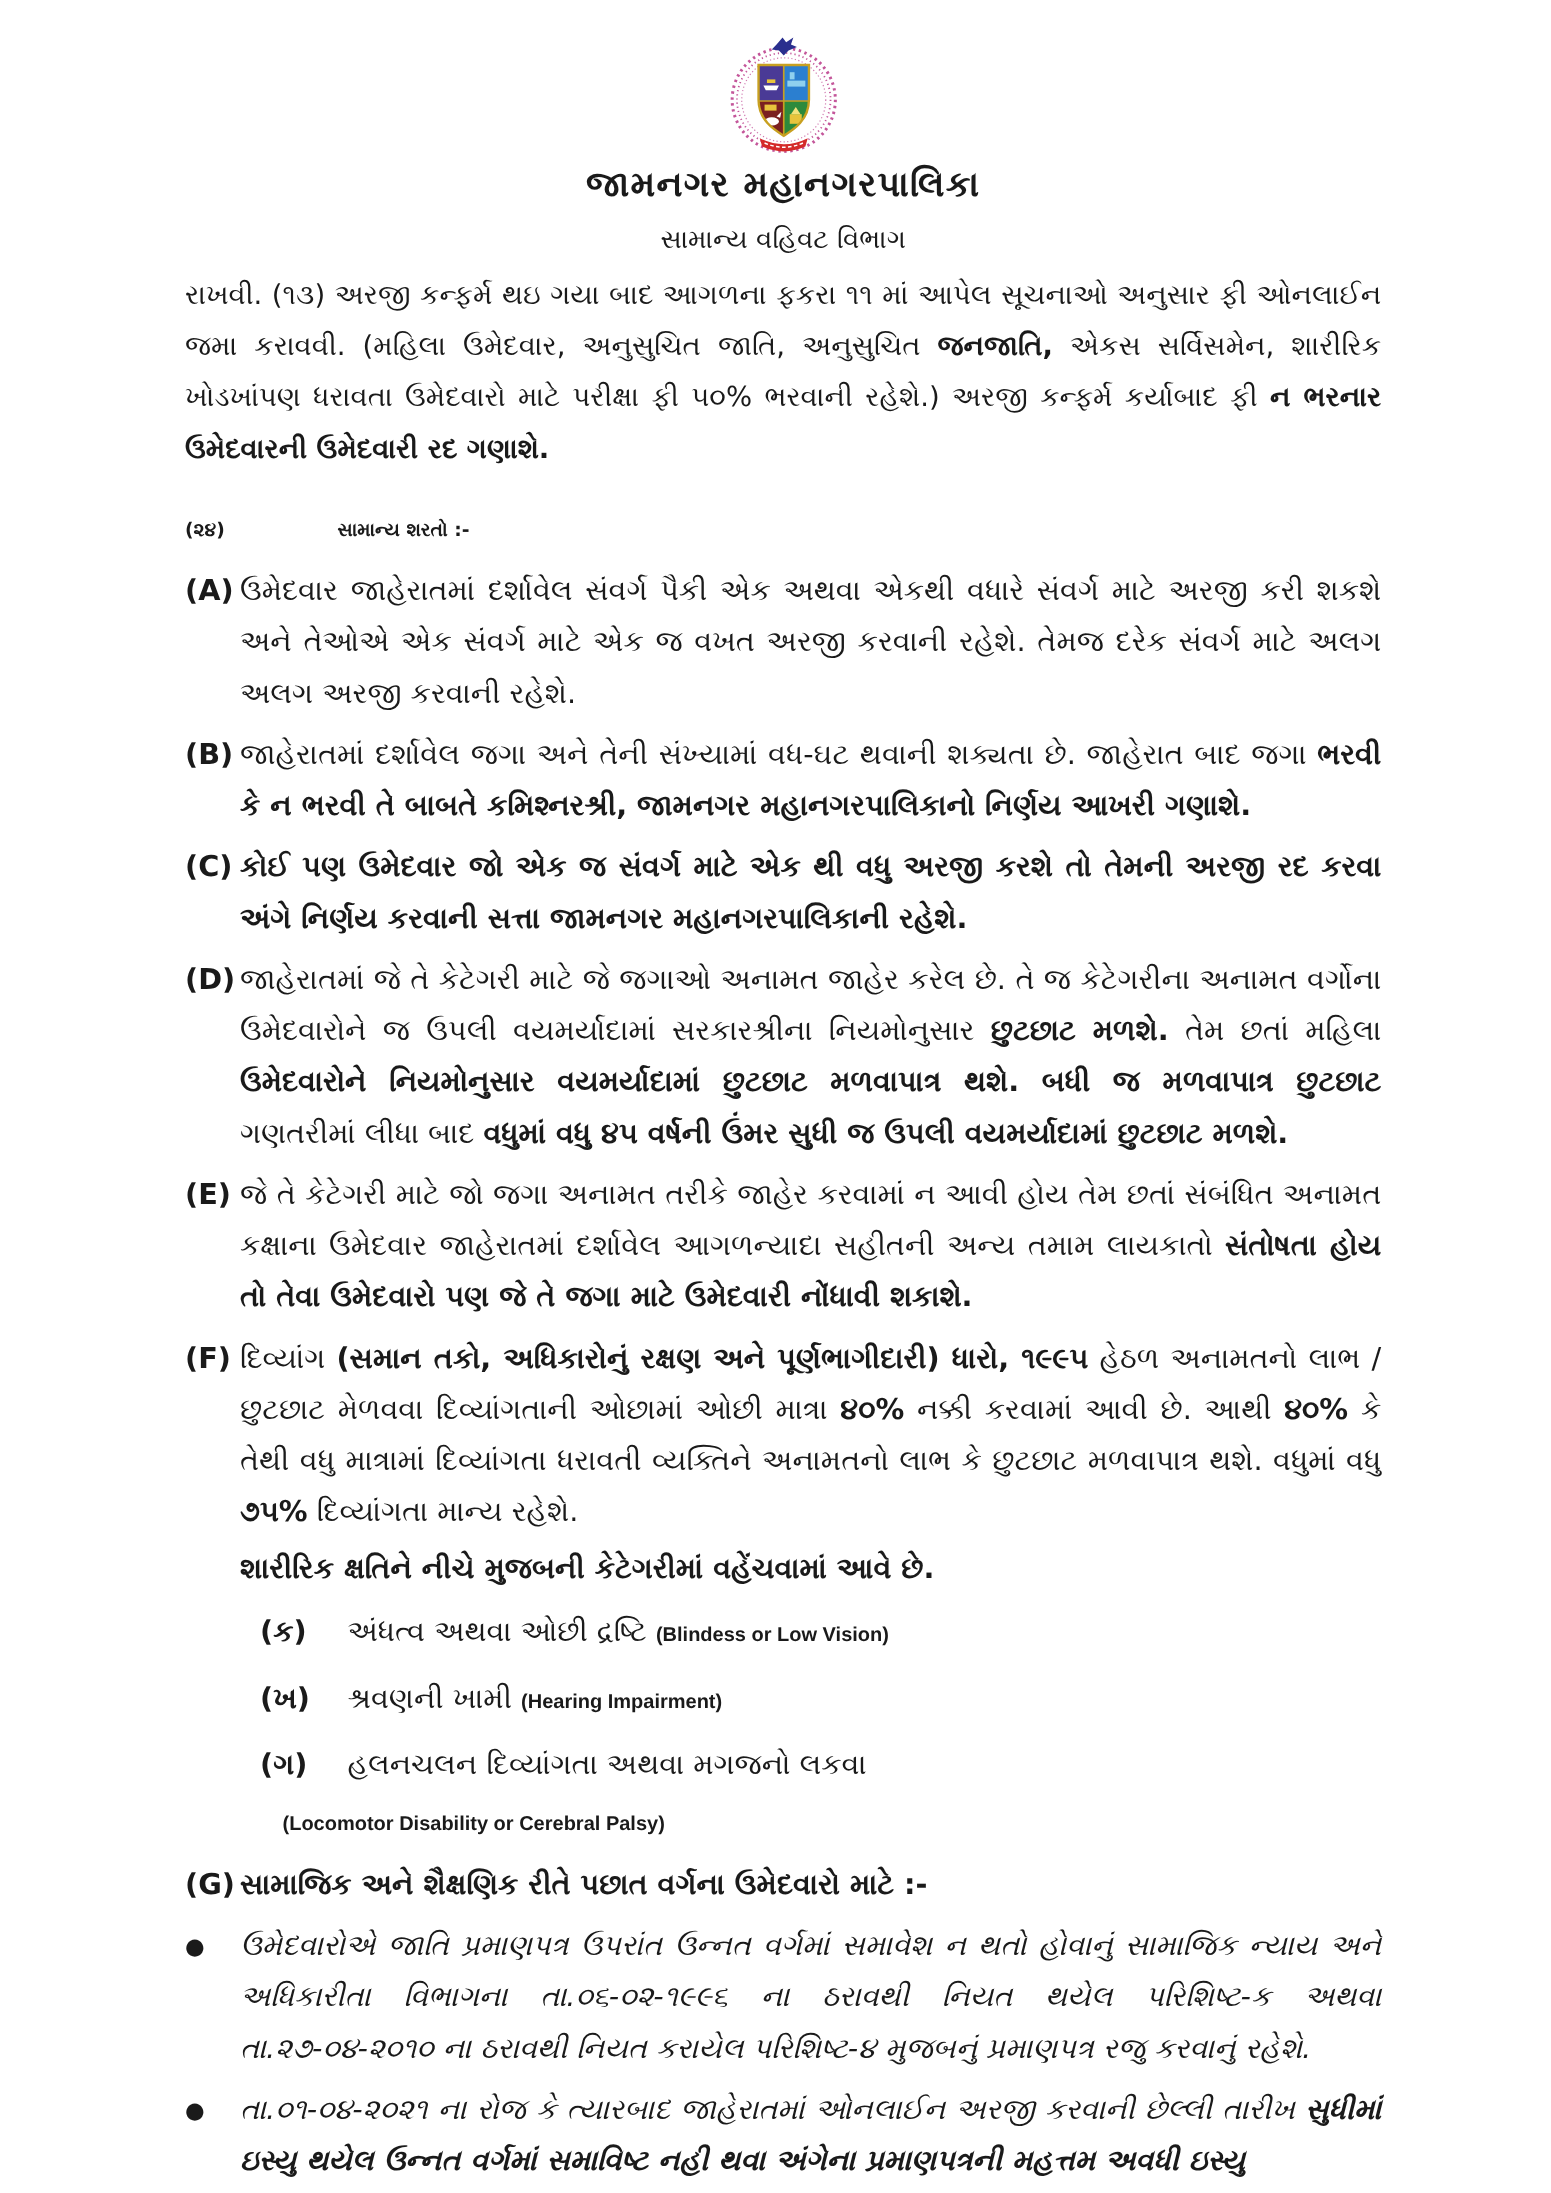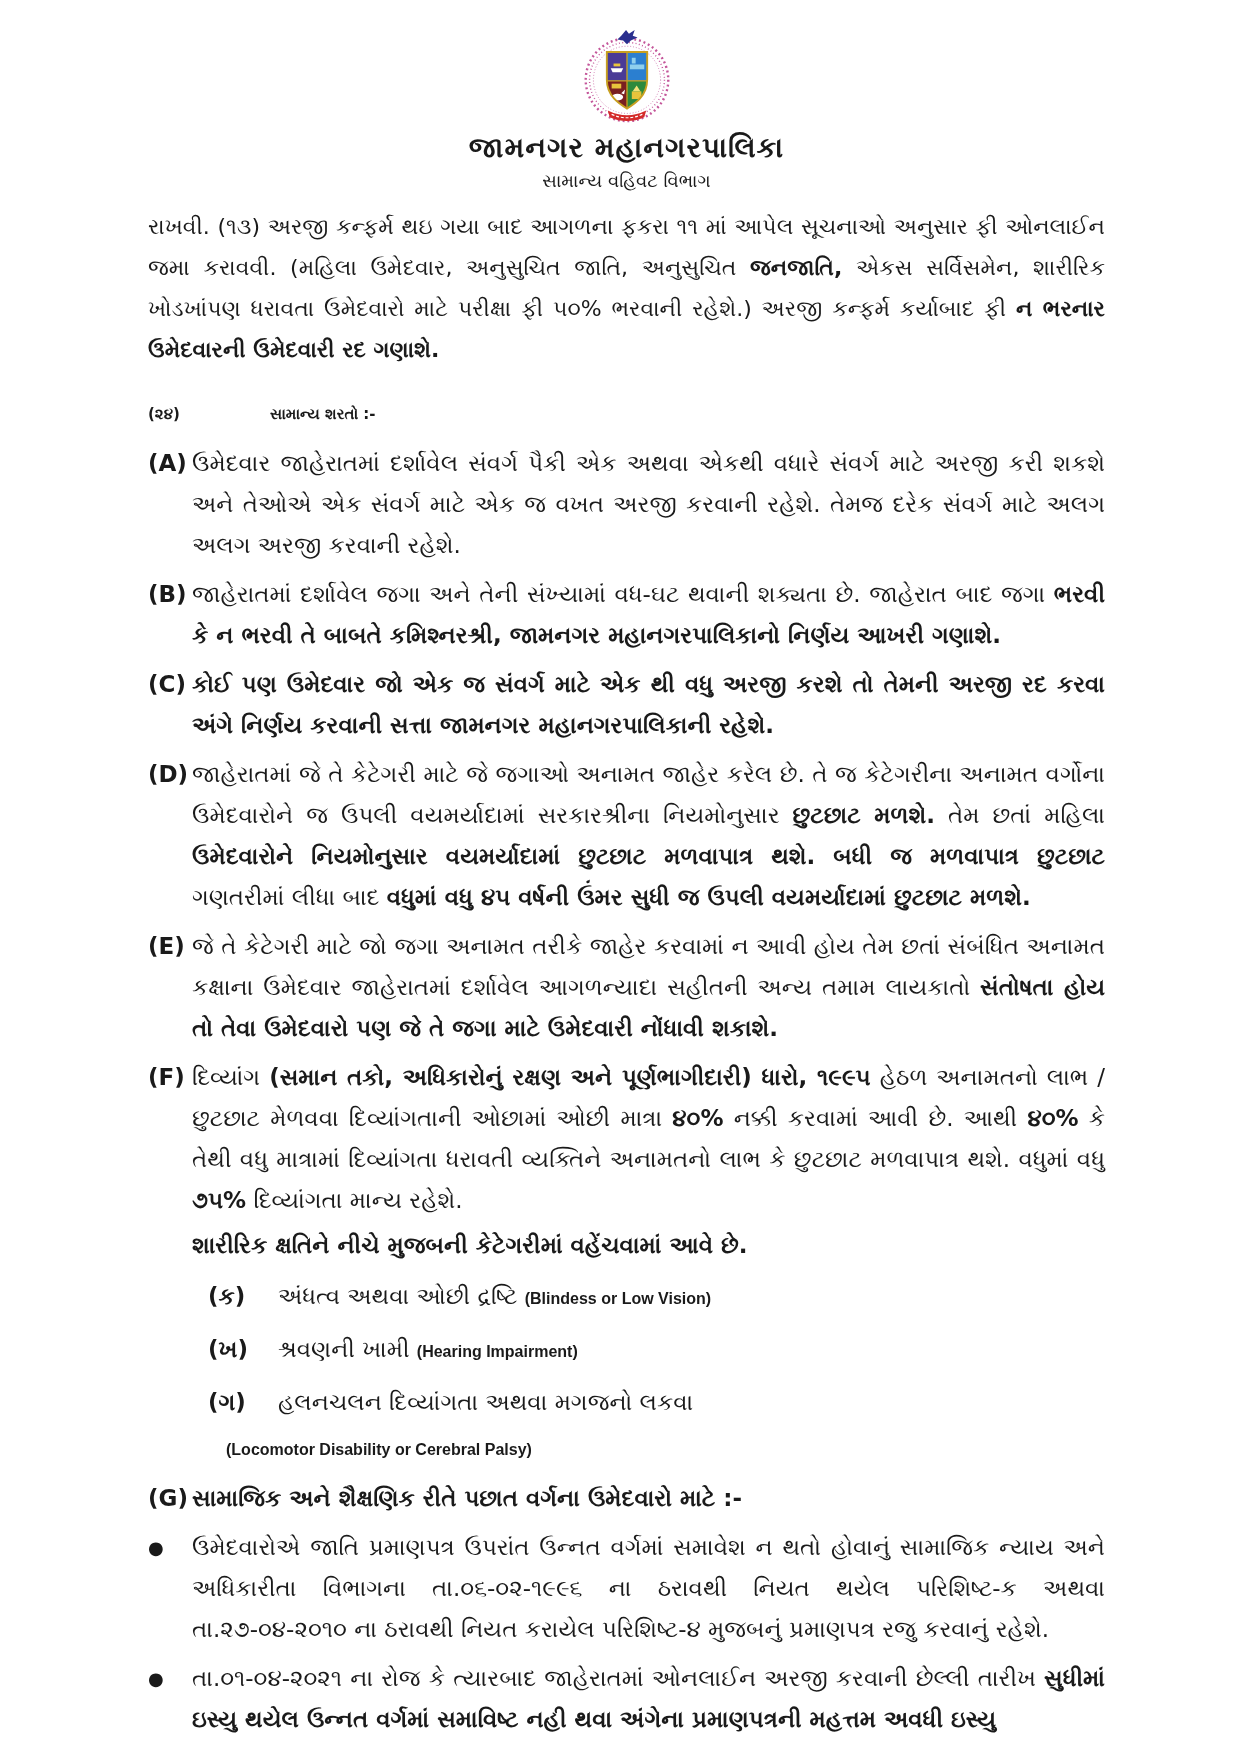--- a/index.html
+++ b/index.html
@@ -13,21 +13,21 @@
     width:1241px;height:1754px;
     padding:26px 136px 0 148px;
   }
   
   .hdr{text-align:center;}
   .crest-wrap{width:96px;margin:0 auto;line-height:0;}
   .org-title{
     font-size:28px;line-height:36px;font-weight:700;
     margin-top:4px;letter-spacing:1px;
   }
-  .dept-title{font-size:18px;line-height:26px;margin-top:2px;}
+  .dept-title{font-size:21px;line-height:26px;margin-top:12px;}
   
   .jtext{text-align:justify;text-justify:inter-word;}
   .para{font-size:22px;line-height:41px;margin-top:12px;}
   .b{font-weight:700;}
   .en{font-family:"Liberation Sans",sans-serif;font-size:16px;}
   
   .sect{display:flex;margin-top:24px;font-size:15px;line-height:41px;}
   .sect .num{width:122px;font-weight:700;flex:none;}
   .sect .ttl{font-weight:700;}
   
@@ -36,21 +36,21 @@
   .item .txt{flex:1;min-width:0;}
   
   .subitem{display:flex;margin-top:10px;font-size:23px;line-height:41px;}
   .subitem .slbl{width:70px;flex:none;margin-left:60px;font-weight:700;}
   .subitem .stxt{flex:1;}
   .sub2{margin-left:78px;margin-top:4px;font-size:23px;line-height:41px;}
   .fnote{margin-top:4px;font-size:23px;line-height:41px;}
   
   .bullet{display:flex;margin-top:8px;font-size:23px;line-height:41px;}
   .bullet .mark{width:44px;flex:none;font-size:18px;}
-  .bullet .txt{flex:1;min-width:0;}
+  .bullet .txt{flex:1;min-width:0;font-style:italic;}
 </style>
 </head>
 <body>
 
 <div class="doc">
 
   <div class="hdr">
     <div class="crest-wrap">
       <svg width="96" height="100" viewBox="0 0 100 104">
 

